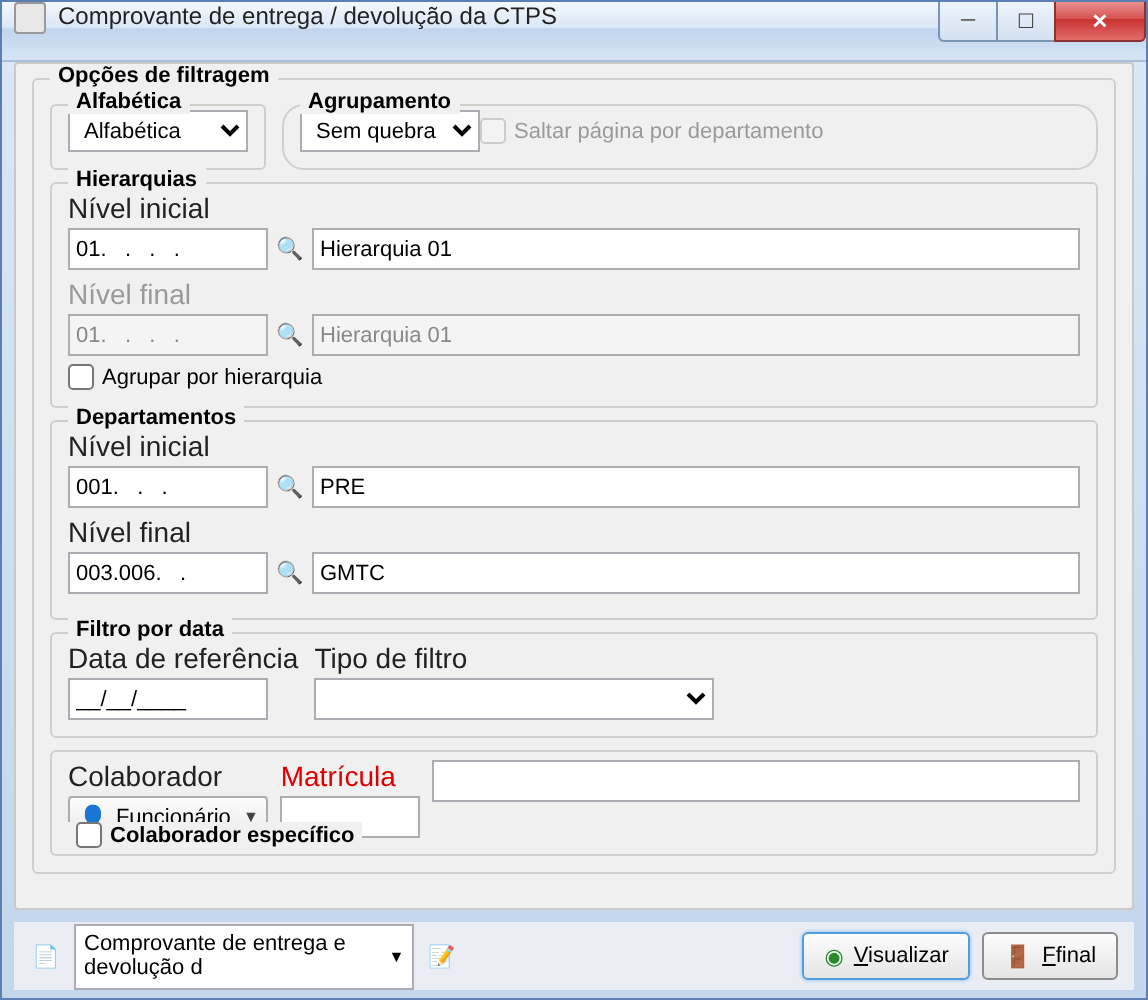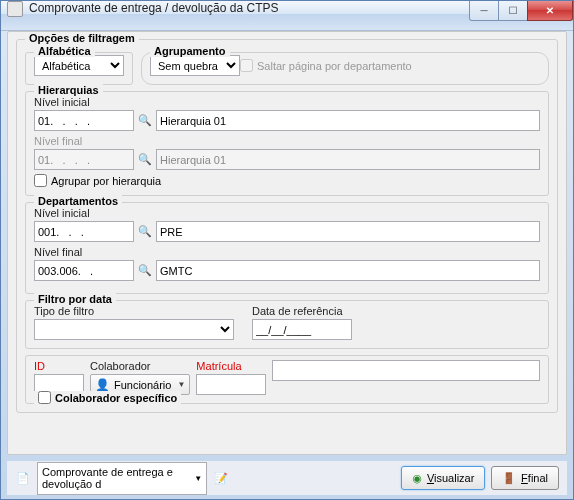--- a/index.html
+++ b/index.html
@@ -70,21 +70,21 @@
   font-weight: bold;
   font-size: 11px;
 }
 .legend.check {
   display: flex;
   align-items: center;
   gap: 4px;
   margin-top: 43px;
 }
 .legend.check input { margin: 0; }
-.label { font-size: 11px; color: #222; margin-bottom: 2px; }
+.label { font-size: 14px; color: #222; margin-bottom: 2px; }
 .label.disabled { color: #9a9a9a; }
 .label.red { color: #d00; }
 .row { display: flex; gap: 8px; align-items: flex-start; }
 select, input[type="text"] {
   font-family: inherit;
   font-size: 11px;
   border: 1px solid #abadb3;
   background: #fff;
   padding: 2px 3px;
   height: 21px;
@@ -233,43 +233,39 @@
       <div class="lookup-row">
         <input type="text" class="lookup-code" value="003.006.   ." style="">
         <span class="lookup-icon">🔍</span>
         <input type="text" class="lookup-name" value="GMTC" style="">
       </div>
     </div>
 
     <div class="fieldset">
       <div class="legend">Filtro por data</div>
       <div class="row">
+        <div>
+          <div class="label">Data de referência</div>
+          <input type="text" class="date-input" value="__/__/____" style="">
+        </div>
         <div style="flex:0 0 210px;">
           <div class="label">Tipo de filtro</div>
           <select class="big-combo">
             <option></option>
           </select>
         </div>
-        <div>
-          <div class="label">Data de referência</div>
-          <input type="text" class="date-input" value="__/__/____" style="">
-        </div>
       </div>
     </div>
 
     <div class="fieldset">
       <div class="legend check">
         <input type="checkbox" style="">
         <span>Colaborador específico</span>
       </div>
       <div class="collab-row">
-        <div>
-          <div class="label red">ID</div>
-          <input type="text" class="id-input" style="">
-        </div>
         <div>
           <div class="label">Colaborador</div>
           <div class="collab-combo">
             <span class="person-icon">👤</span>
             <span>Funcionário</span>
             <span class="arrow">▼</span>
           </div>
         </div>
         <div>
           <div class="label red">Matrícula</div>

